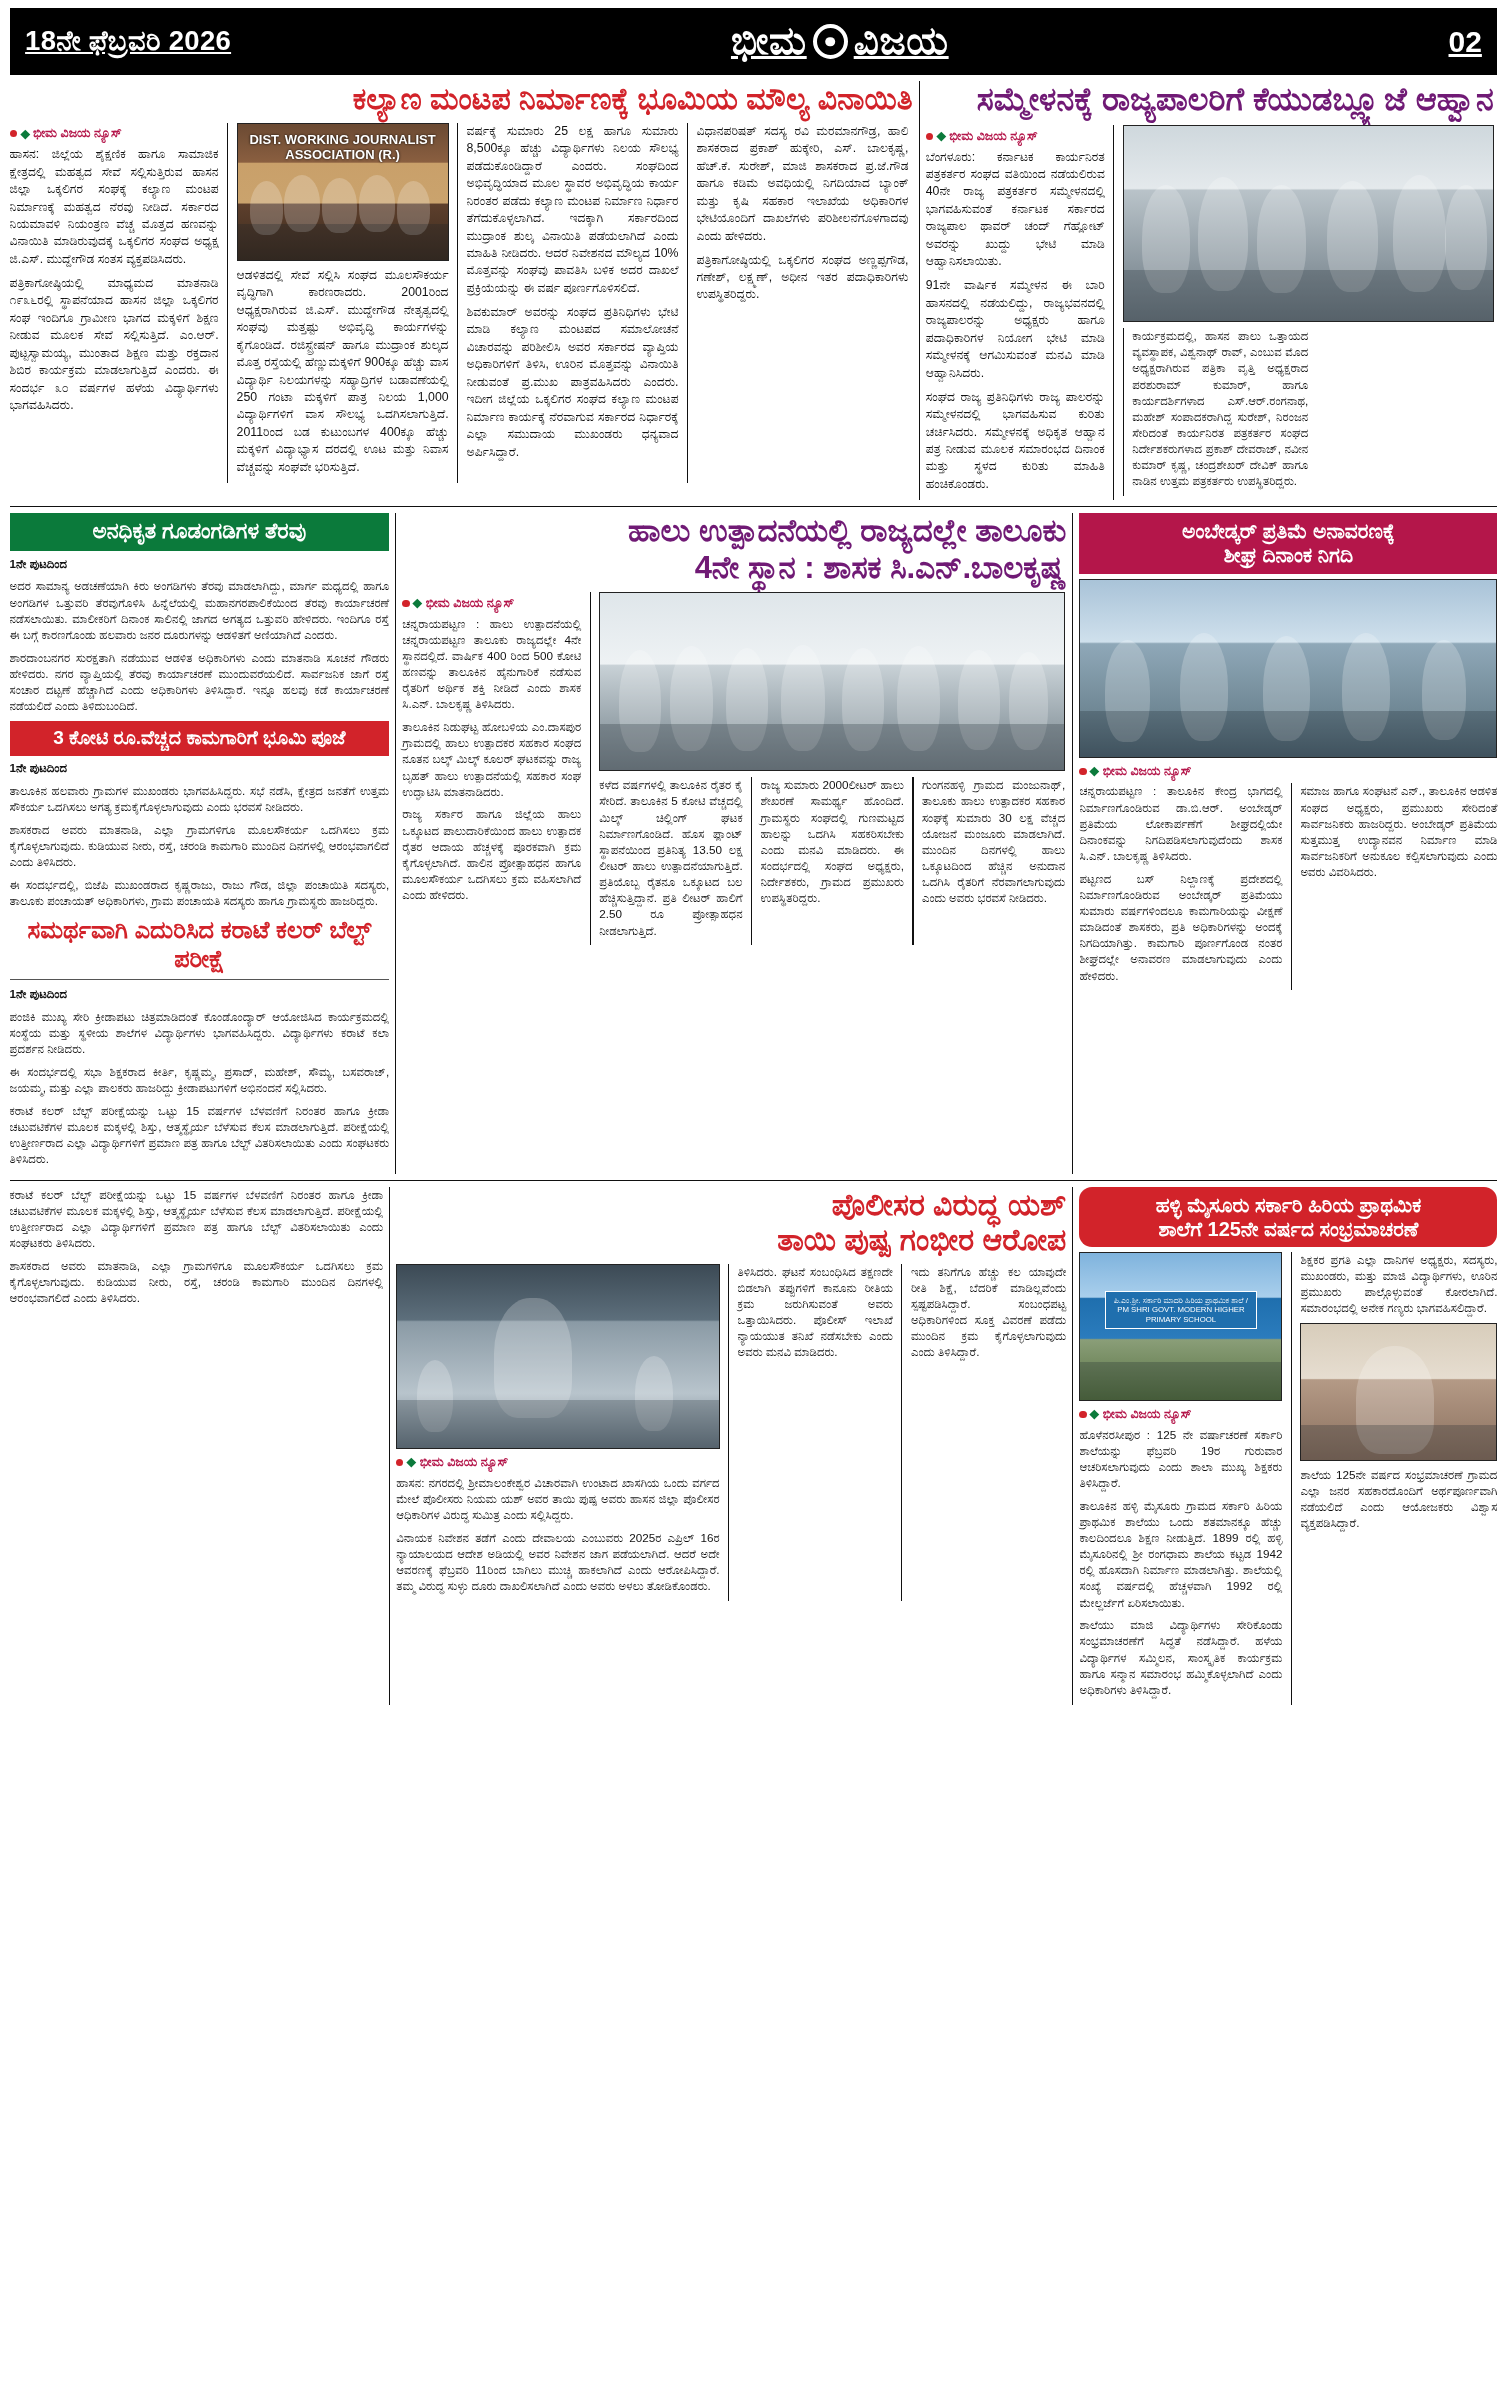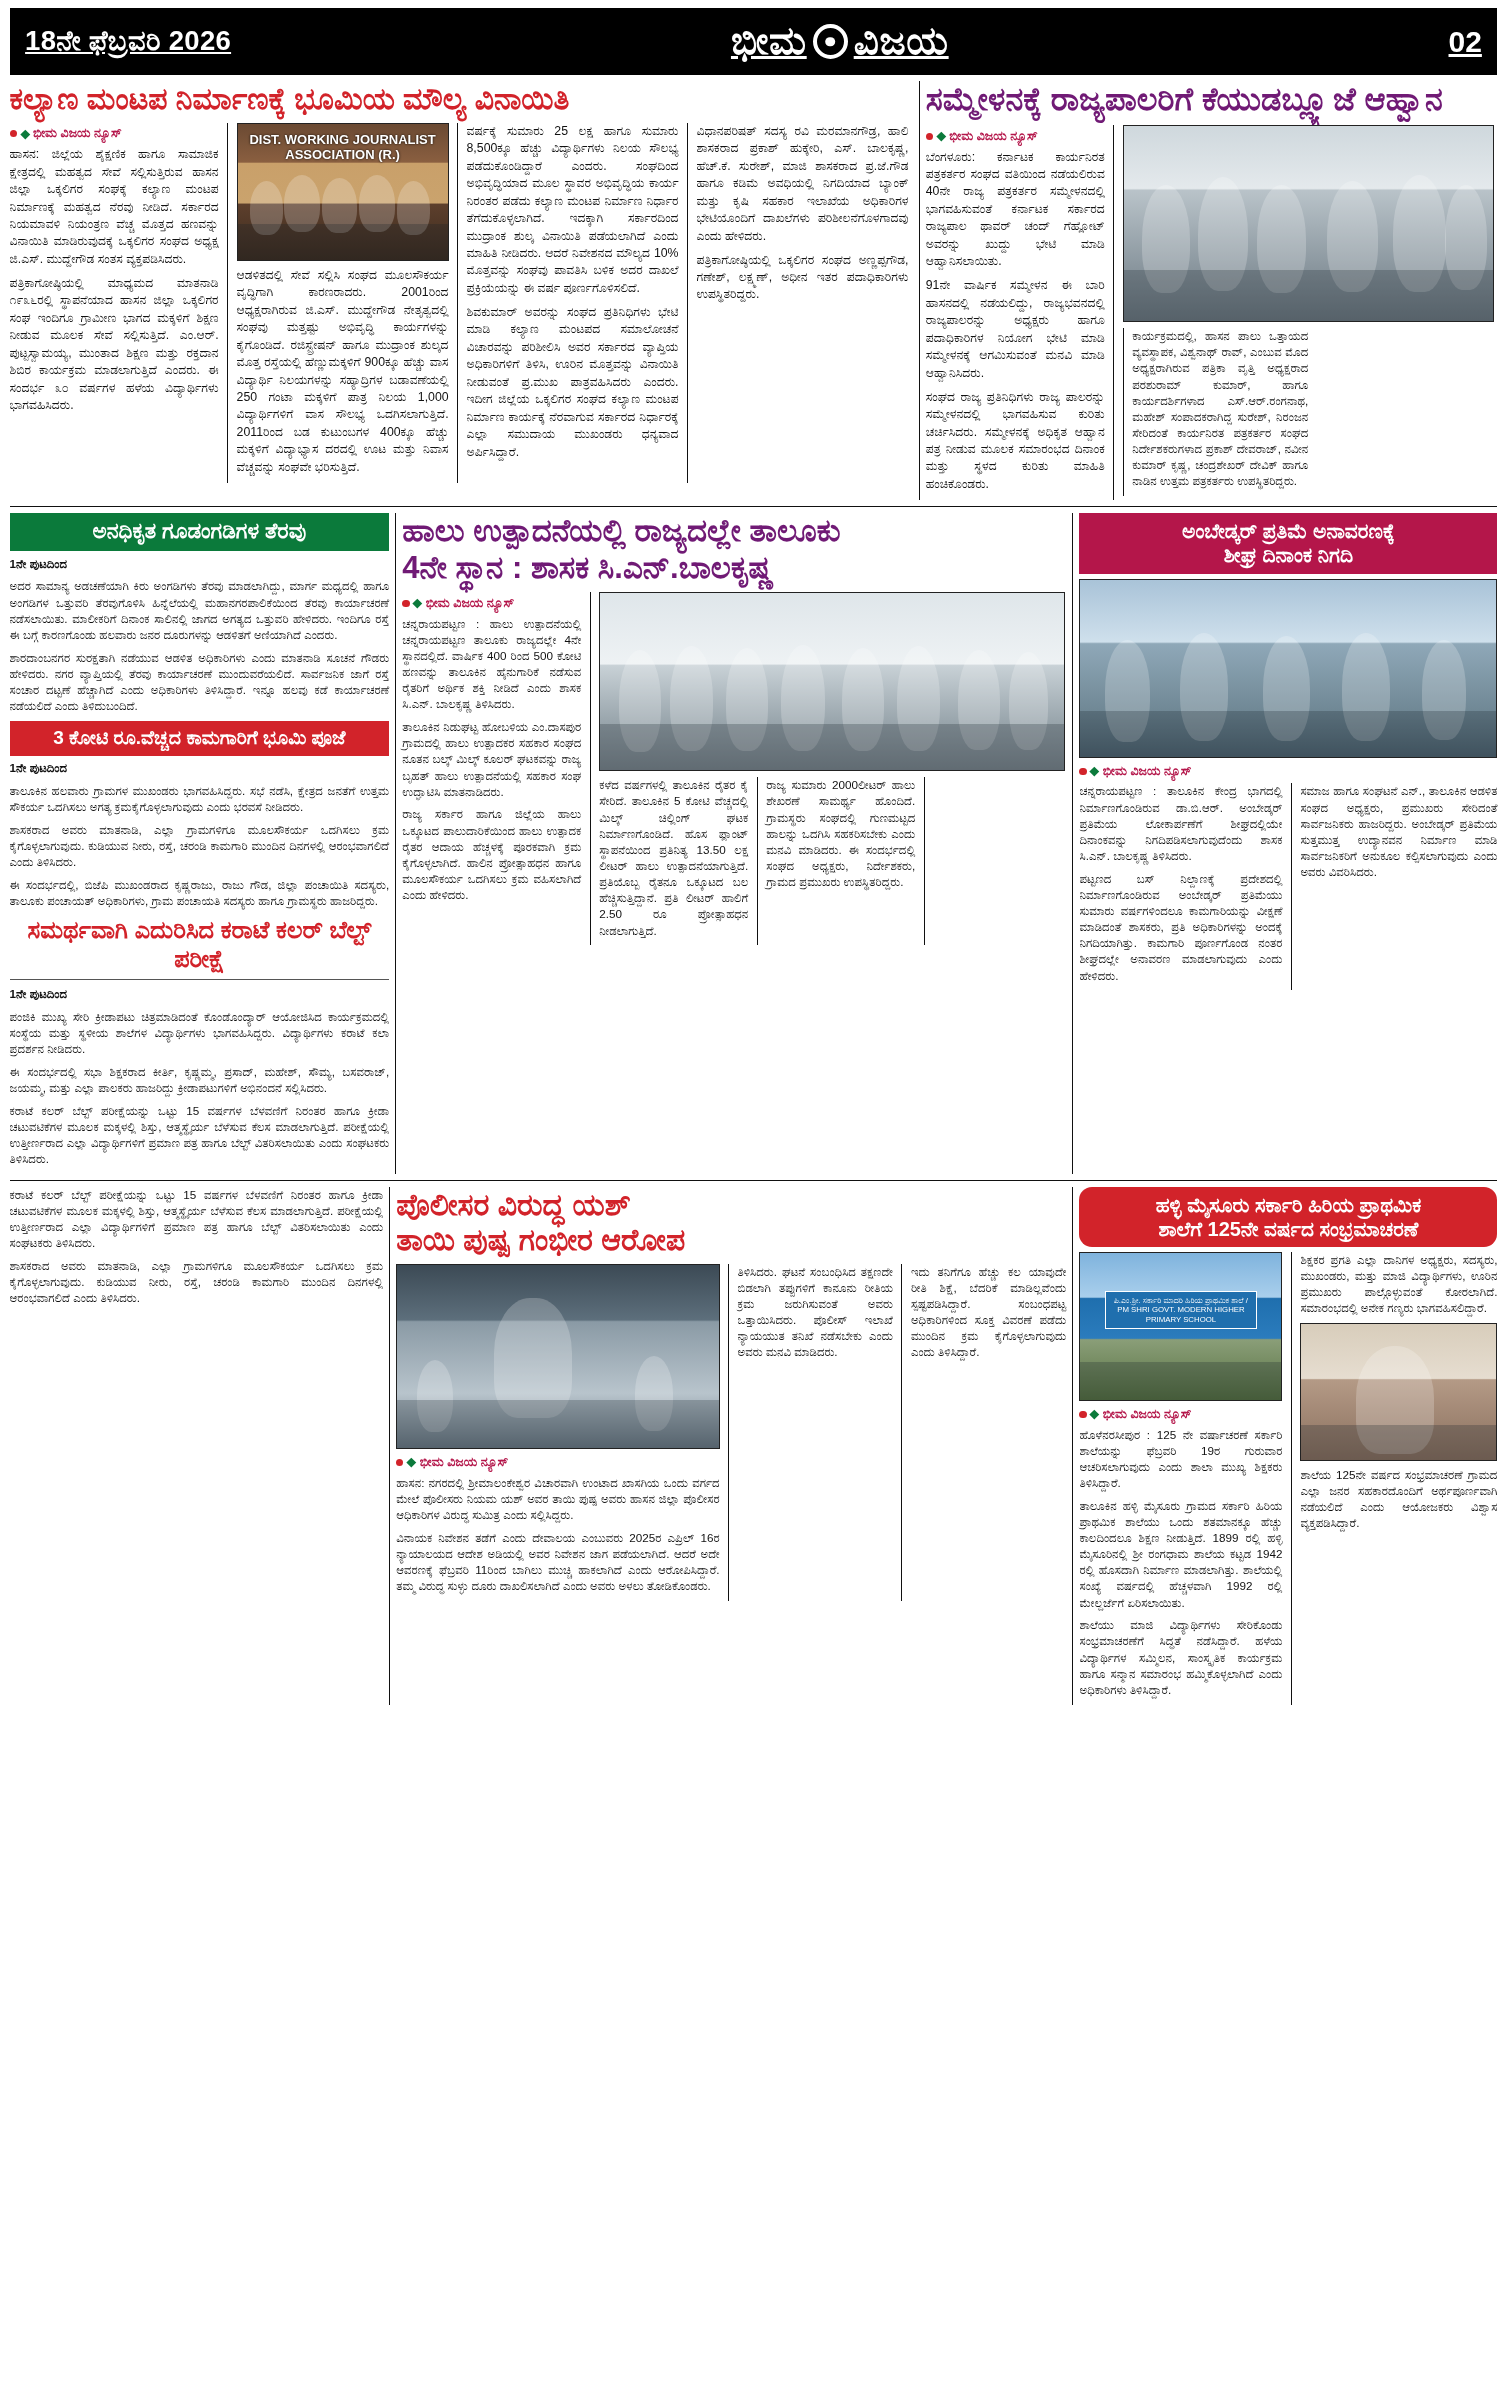--- a/index.html
+++ b/index.html
@@ -35,21 +35,21 @@
 
   
   .cols { display:flex; gap:6px; }
   .rule-v { width:1.2px; background:#111; align-self:stretch; }
   .rule-h { height:1.2px; background:#111; margin:6px 0; }
   .rule-h.thin { height:0.6px; background:#555; }
 
   
   h1.hl {
     font-size:30px; line-height:1.18; margin:0 0 6px 0;
-    color:#d2232a; text-align:left; font-weight:bold;
+    color:#d2232a; text-align:right; font-weight:bold;
   }
   h1.hl.blk { color:#701a75; }
   h2.hl2 {
     font-size:24px; line-height:1.2; margin:0 0 4.8px 0;
     color:#d2232a; text-align:center; font-weight:bold;
   }
   .hlbar {
     background:#b4164a; color:#fff; font-weight:bold;
     font-size:21.5px; text-align:center; padding:6px 4.8px; line-height:1.2;
     margin:0 0 4.8px 0;
@@ -257,20 +257,23 @@
           </div>
           <div class="cols" style="gap:8.4px;margin-top:6px;">
             <div style="width:149px;">
               <p class="body sm">ಕಳೆದ ವರ್ಷಗಳಲ್ಲಿ ತಾಲೂಕಿನ ರೈತರ ಕೈ ಸೇರಿದೆ. ತಾಲೂಕಿನ 5 ಕೋಟಿ ವೆಚ್ಚದಲ್ಲಿ ಮಿಲ್ಕ್ ಚಿಲ್ಲಿಂಗ್ ಘಟಕ ನಿರ್ಮಾಣಗೊಂಡಿದೆ. ಹೊಸ ಪ್ಲಾಂಟ್ ಸ್ಥಾಪನೆಯಿಂದ ಪ್ರತಿನಿತ್ಯ 13.50 ಲಕ್ಷ ಲೀಟರ್ ಹಾಲು ಉತ್ಪಾದನೆಯಾಗುತ್ತಿದೆ. ಪ್ರತಿಯೊಬ್ಬ ರೈತನೂ ಒಕ್ಕೂಟದ ಬಲ ಹೆಚ್ಚಿಸುತ್ತಿದ್ದಾನೆ. ಪ್ರತಿ ಲೀಟರ್ ಹಾಲಿಗೆ 2.50 ರೂ ಪ್ರೋತ್ಸಾಹಧನ ನೀಡಲಾಗುತ್ತಿದೆ.</p>
             </div>
             <div class="rule-v"></div>
             <div style="width:149px;">
               <p class="body sm">ರಾಜ್ಯ ಸುಮಾರು 2000ಲೀಟರ್ ಹಾಲು ಶೇಖರಣೆ ಸಾಮರ್ಥ್ಯ ಹೊಂದಿದೆ. ಗ್ರಾಮಸ್ಥರು ಸಂಘದಲ್ಲಿ ಗುಣಮಟ್ಟದ ಹಾಲನ್ನು ಒದಗಿಸಿ ಸಹಕರಿಸಬೇಕು ಎಂದು ಮನವಿ ಮಾಡಿದರು. ಈ ಸಂದರ್ಭದಲ್ಲಿ ಸಂಘದ ಅಧ್ಯಕ್ಷರು, ನಿರ್ದೇಶಕರು, ಗ್ರಾಮದ ಪ್ರಮುಖರು ಉಪಸ್ಥಿತರಿದ್ದರು.</p>
             </div>
             <div class="rule-v"></div>
+            <div style="width:149px;">
+              <p class="body sm">ಗುಂಗನಹಳ್ಳಿ ಗ್ರಾಮದ ಮಂಜುನಾಥ್, ತಾಲೂಕು ಹಾಲು ಉತ್ಪಾದಕರ ಸಹಕಾರ ಸಂಘಕ್ಕೆ ಸುಮಾರು 30 ಲಕ್ಷ ವೆಚ್ಚದ ಯೋಜನೆ ಮಂಜೂರು ಮಾಡಲಾಗಿದೆ. ಮುಂದಿನ ದಿನಗಳಲ್ಲಿ ಹಾಲು ಒಕ್ಕೂಟದಿಂದ ಹೆಚ್ಚಿನ ಅನುದಾನ ಒದಗಿಸಿ ರೈತರಿಗೆ ನೆರವಾಗಲಾಗುವುದು ಎಂದು ಅವರು ಭರವಸೆ ನೀಡಿದರು.</p>
+            </div>
           </div>
         </div>
       </div>
     </div>
 
     <div class="rule-v"></div>
 
     <div style="width:419px;">
       <div class="hlbar magenta" style="font-size:20.3px;">
         <span>ಅಂಬೇಡ್ಕರ್ ಪ್ರತಿಮೆ ಅನಾವರಣಕ್ಕೆ</span><br>

